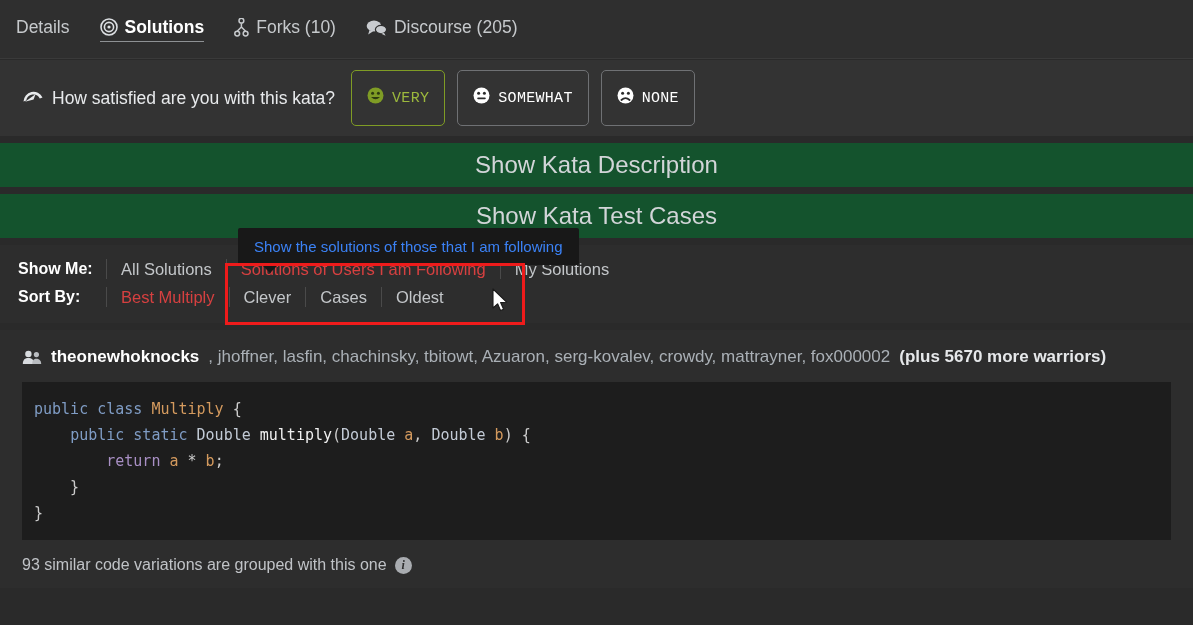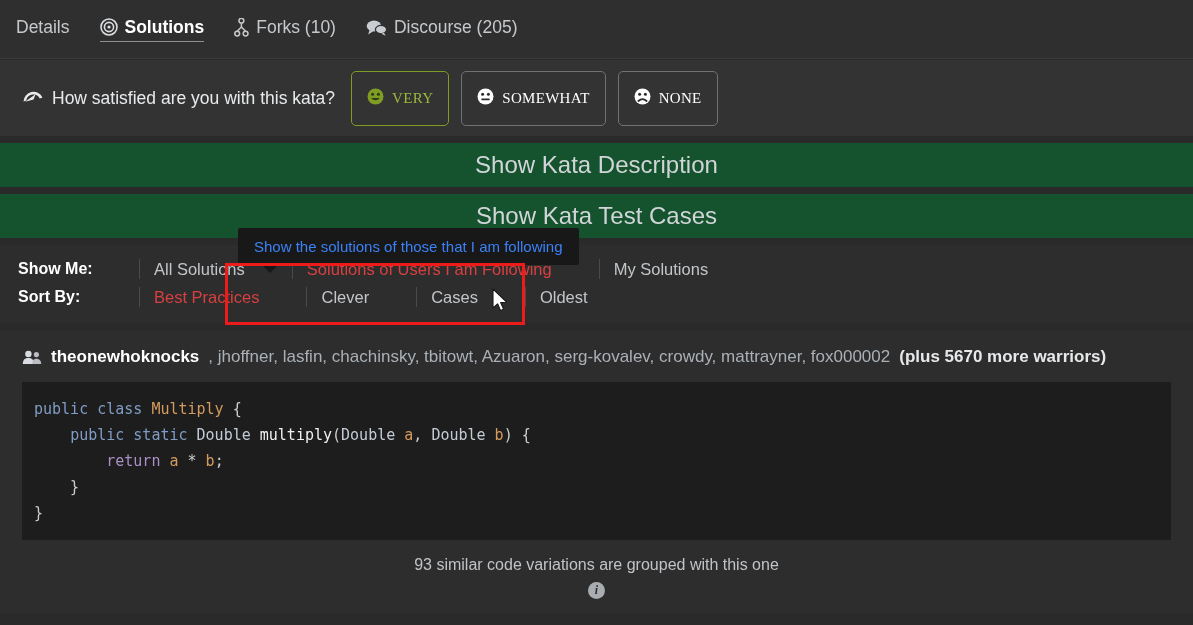--- a/index.html
+++ b/index.html
@@ -58,21 +58,21 @@
   .sat-btn {
     display: flex; align-items: center; gap: 8px;
     border: 1px solid #6f7174;
     border-radius: 5px;
     background: transparent;
     color: #ffffff;
     font-size: 15px;
     padding: 16px 15px;
     margin-right: 12px;
     cursor: pointer;
-    font-family: Liberation Serif, serif;
+    font-family: Liberation Mono, monospace;
     letter-spacing: .3px;
     white-space: nowrap;
   }
   .sat-btn.selected {
     border-color: #7f9c25;
     color: #9cb83d;
   }
 
   
   .collapse-row {
@@ -91,21 +91,20 @@
   .filterbar {
     background: #2d2d2d;
     margin-top: 7px;
     padding: 10px 18px 12px 18px;
     position: relative;
   }
   .filter-line {
     display: flex;
     align-items: center;
     height: 28px;
-    gap: 33px;
   }
   .filter-title {
     color: #ffffff;
     font-weight: bold;
     font-size: 16px;
     width: 88px;
     flex: none;
   }
   .filter-opt {
     color: #c3c6c9;
@@ -187,21 +186,20 @@
   .var { color: #d49a5e; }  
   .p   { color: #cccccc; }
 
   .grouped {
     margin-top: 16px;
     color: #c0c3c7;
     font-size: 16px;
     display: flex;
     align-items: center;
     gap: 8px;
-    flex-direction: column;
   }
   .info-dot {
     display: inline-flex;
     align-items: center;
     justify-content: center;
     width: 17px; height: 17px;
     border-radius: 50%;
     background: #a9acb0;
     color: #2d2d2d;
     font-size: 12px;
@@ -318,21 +316,21 @@
 
   <div class="filter-line">
     <span class="filter-title">Show Me:</span>
     <span class="filter-opt first">All Solutions</span>
     <span class="filter-opt hover">Solutions of Users I am Following</span>
     <span class="filter-opt">My Solutions</span>
   </div>
 
   <div class="filter-line">
     <span class="filter-title">Sort By:</span>
-    <span class="filter-opt first active">Best Practices</span>
+    <span class="filter-opt first active">Best Multiply</span>
     <span class="filter-opt">Clever</span>
     <span class="filter-opt">Cases</span>
     <span class="filter-opt">Oldest</span>
   </div>
 </div>
 
 <div class="solution">
   <div class="warriors">
     <span class="ico">
       <svg width="20" height="15" viewBox="0 0 20 15">

